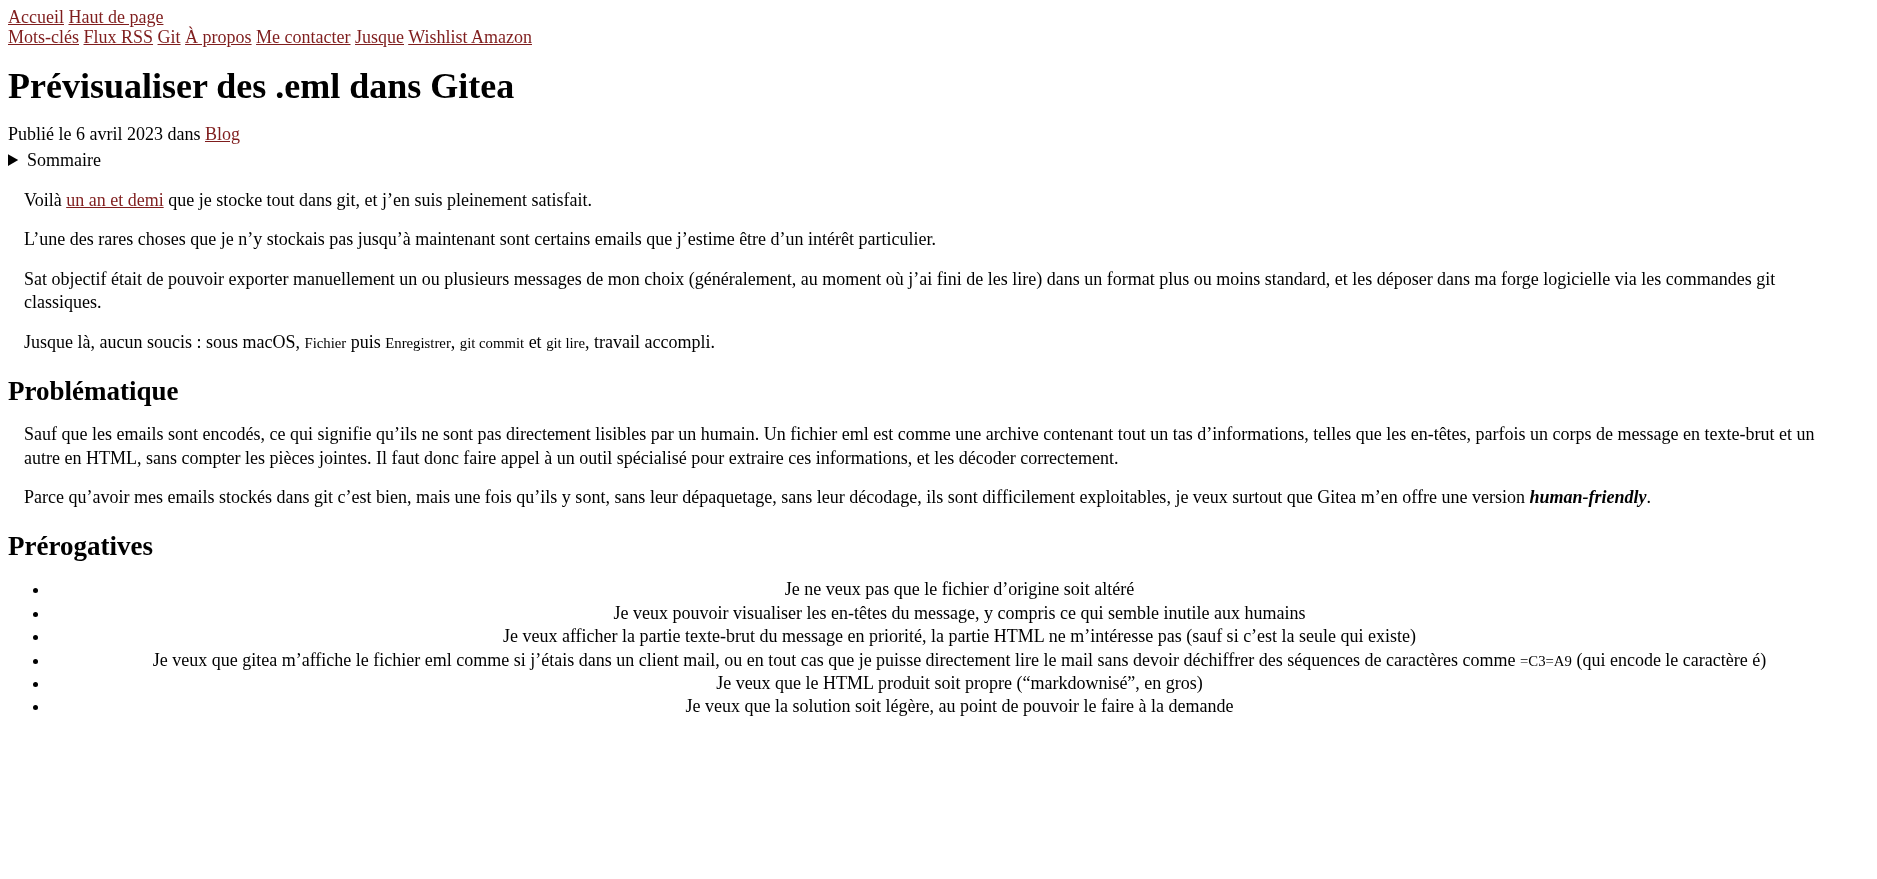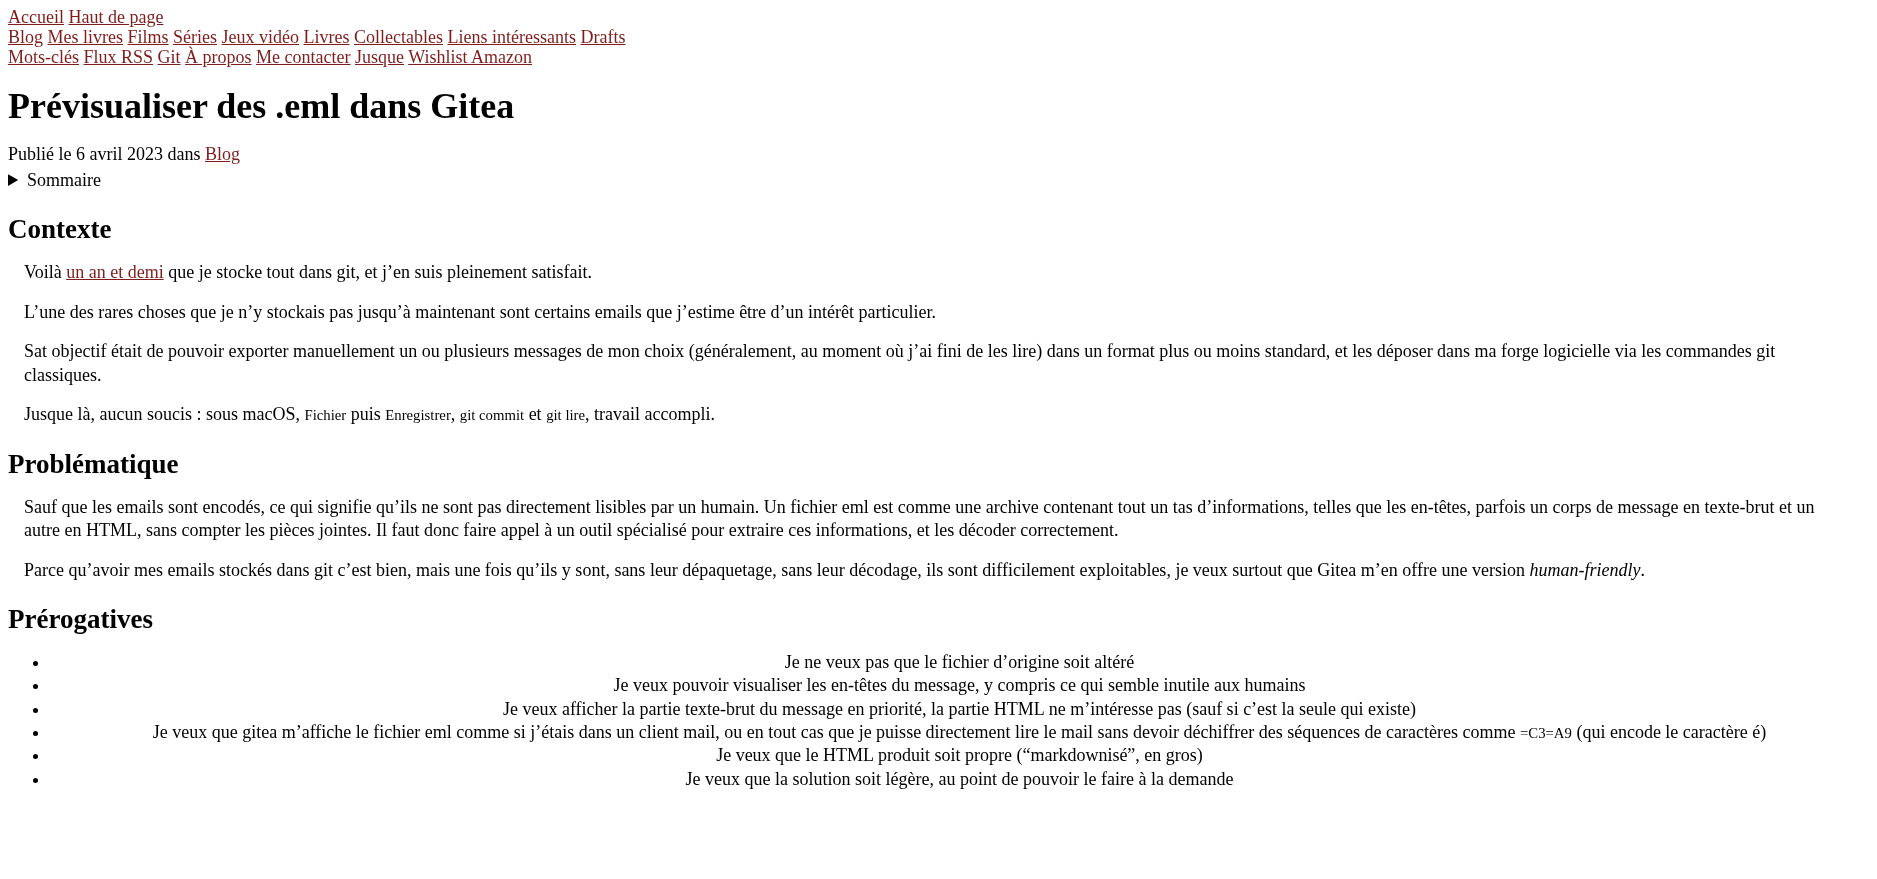--- a/index.html
+++ b/index.html
@@ -17,44 +17,42 @@
   h1 { font-size: 2em; line-height: 1.1; margin: 0.55em 0 0.4em 0; font-weight: bold; }
   h2 { font-size: 1.5em; line-height: 1.1; margin: 0.85em 0 0.55em 0; font-weight: bold; }
   p { margin: 0.9em 16px; }
   p.meta { margin: 0.9em 0 0.15em 0; }
   details { margin: 0 0 0.3em 0; }
   summary { cursor: pointer; }
   code {
     font-family: Liberation Serif, serif;
     font-size: 0.82em;
   }
-  em { font-style: italic; }
+  em { font-style: italic; font-weight: bold; }
   ul { margin: 0.9em 0; padding-left: 42px; list-style-type: disc; text-align: center; }
   li { margin: 0; }
 </style>
 </head>
 <body>
 
 <nav>
   <div class="nav-row"><a href="#">Accueil</a> <a href="#">Haut de page</a></div>
-  <div class="nav-row"><a href="#">Blog</a> <a href="#">Mes livres</a> <a href="#">Films</a> <a href="#">Séries</a> <a href="#">Jeux vidéo</a> <a href="#">Livres</a> <a href="#">Collectables</a> <a href="#">Liens intéressants</a> <a href="#">Drafts</a></div>
   <div class="nav-row"><a href="#">Mots-clés</a> <a href="#" class="unvisited">Flux RSS</a> <a href="#">Git</a> <a href="#">À propos</a> <a href="#">Me contacter</a> <a href="#">Jusque</a> <a href="#">Wishlist Amazon</a></div>
 </nav>
 
 <main>
   <h1>Prévisualiser des .eml dans Gitea</h1>
 
   <p class="meta"><span>Publié le 6 avril 2023 dans </span><a href="#">Blog</a></p>
 
   <details>
     <summary>Sommaire</summary>
   </details>
 
   <section>
-    <h2>Contexte</h2>
     <p><span>Voilà </span><a href="#" class="unvisited">un an et demi</a><span> que je stocke tout dans git, et j’en suis pleinement satisfait.</span></p>
     <p>L’une des rares choses que je n’y stockais pas jusqu’à maintenant sont certains emails que j’estime être d’un intérêt particulier.</p>
     <p>Sat objectif était de pouvoir exporter manuellement un ou plusieurs messages de mon choix (généralement, au moment où j’ai fini de les lire) dans un format plus ou moins standard, et les déposer dans ma forge logicielle via les commandes git classiques.</p>
     <p><span>Jusque là, aucun soucis : sous macOS, </span><code>Fichier</code><span> puis </span><code>Enregistrer</code><span>, </span><code>git commit</code><span> et </span><code>git lire</code><span>, travail accompli.</span></p>
   </section>
 
   <section>
     <h2>Problématique</h2>
     <p>Sauf que les emails sont encodés, ce qui signifie qu’ils ne sont pas directement lisibles par un humain. Un fichier eml est comme une archive contenant tout un tas d’informations, telles que les en-têtes, parfois un corps de message en texte-brut et un autre en HTML, sans compter les pièces jointes. Il faut donc faire appel à un outil spécialisé pour extraire ces informations, et les décoder correctement.</p>
     <p><span>Parce qu’avoir mes emails stockés dans git c’est bien, mais une fois qu’ils y sont, sans leur dépaquetage, sans leur décodage, ils sont difficilement exploitables, je veux surtout que Gitea m’en offre une version </span><em>human-friendly</em><span>.</span></p>

